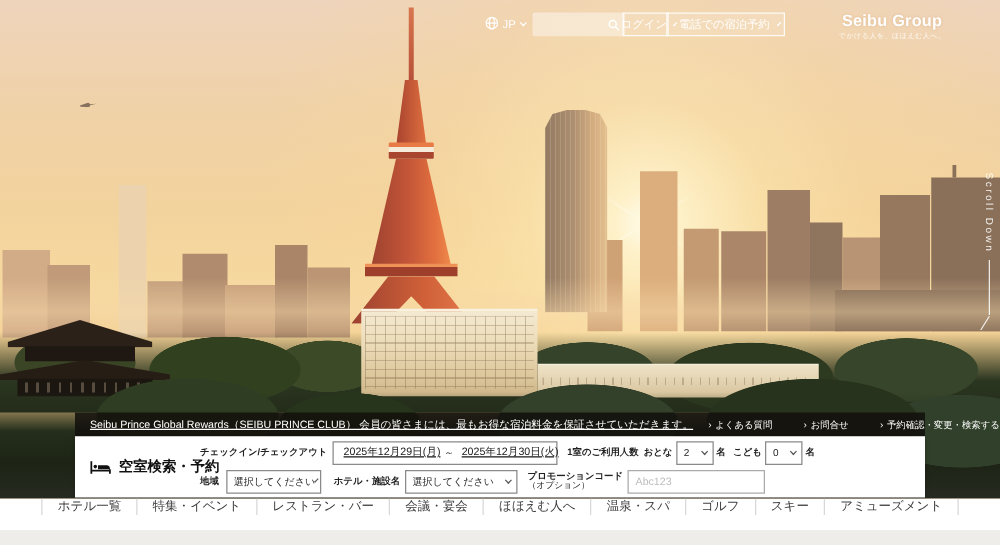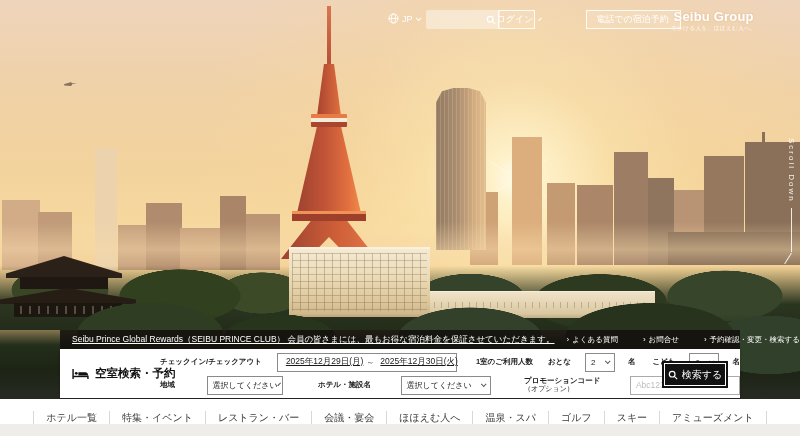--- a/index.html
+++ b/index.html
@@ -85,59 +85,59 @@
   .lang { position:absolute; left:388px; top:13px; display:flex; align-items:center; gap:3px; font-size:9px; cursor:pointer; }
   .chev { display:inline-block; width:4px; height:4px; border-right:1px solid currentColor; border-bottom:1px solid currentColor; transform:rotate(45deg) translateY(-1px); }
   .searchbox { position:absolute; left:426px; top:10px; width:74px; height:19px; background:rgba(255,255,255,.42); border-radius:2px; display:flex; align-items:center; }
   .searchbox input { flex:1; min-width:0; height:100%; background:transparent; border:none; outline:none; font-size:9px; color:#5a4a3a; padding:0 2px 0 6px; }
   .searchbox svg { flex:0 0 auto; margin-right:4px; }
   .hbtn { position:absolute; height:19px; display:flex; align-items:center; gap:4px; padding:0 7px;
     background:rgba(255,255,255,.14); border:1px solid rgba(255,255,255,.85); color:#fff; font-size:9px; cursor:pointer; white-space:nowrap;
     font-family:"Liberation Sans","DejaVu Sans",sans-serif; }
   .hbtn .chev { margin-left:2px; }
   .login-btn { left:498px; top:10px; width:37px; justify-content:center; padding:0 4px; }
-  .phone-btn { left:586px; top:10px; width:95px; justify-content:center; padding:0 4px; }
+  .phone-btn { left:533px; top:10px; width:95px; justify-content:center; padding:0 4px; }
   .logo { position:absolute; left:671px; top:9px; text-align:center; cursor:pointer; }
   .logo .t { font-size:13px; font-weight:bold; letter-spacing:.2px; text-shadow:0 0 2px rgba(180,120,60,.3); }
   .logo .s { font-size:5.5px; opacity:.85; margin-top:1px; letter-spacing:.5px; }
 
   
   .rewards { position:absolute; left:60px; top:330px; width:680px; height:19px; z-index:31;
     background:rgba(18,16,13,.87); display:flex; align-items:center; padding:0 12px; color:#fff; }
   .rewards .msg { font-size:8.5px; color:#fff; text-decoration:underline; cursor:pointer; white-space:nowrap; }
   .rewards ul { list-style:none; display:flex; margin-left:auto; gap:13px; }
   .rewards li { font-size:7.5px; cursor:pointer; white-space:nowrap; display:flex; align-items:center;margin-left:12px; }
   .rewards li::before { content:"›"; margin-right:3px; font-size:8px; }
 
   
   .booking { position:absolute; left:60px; top:349px; width:680px; height:49px; z-index:31; background:#fff;
     display:flex; box-shadow:0 1px 3px rgba(0,0,0,.25); }
   .bk-title { position:absolute; left:12px; top:0; height:49px; display:flex; align-items:center; gap:6px; font-size:11.5px; color:#111; font-weight:bold; }
   .bk-form { display:flex; flex-direction:column; justify-content:center; gap:4px; padding-left:100px; width:100%; }
-  .row { display:flex; align-items:center;justify-content:space-between; }
+  .row { display:flex; align-items:center; }
   .lbl { font-size:7.5px; font-weight:bold; color:#222; white-space:nowrap; }
   .datebox { display:flex; align-items:center; gap:3px; border:1px solid #8a8a8a; height:19px; padding:0 5px; margin-left:4px; width:180px; cursor:pointer; }
   .datebox a { font-size:8.5px; color:#1a1a1a; text-decoration:underline; white-space:nowrap; cursor:pointer; }
   .datebox .sep { font-size:8px; color:#333; }
   .sel { display:flex; align-items:center; justify-content:space-between; border:1px solid #8a8a8a; height:19px; padding:0 5px; font-size:8px; color:#222; cursor:pointer; background:#fff; white-space:nowrap; }
   .sel .chev { color:#555; }
   .sel.sm { width:30px; margin-left:3px; }
   .sel.area { width:76px; margin-left:6px; }
   .sel.hotel { width:90px; margin-left:4px; }
   .ml2{margin-left:2px} .ml4{margin-left:4px} .ml6{margin-left:6px} .ml8{margin-left:8px} .ml10{margin-left:10px}
   .promo-lbl { margin-left:8px; font-size:7.5px; font-weight:bold; color:#222; line-height:1.2; white-space:nowrap; }
   .promo-lbl .sub { font-weight:normal; font-size:7px; display:block; }
   .promo-input { margin-left:4px; width:110px; height:19px; border:1px solid #aaa; font-size:8.5px; padding:0 5px; color:#333; outline:none; }
   .promo-input::placeholder { color:#bdbdbd; }
   .search-btn { position:absolute; right:12px; top:12px; width:66px; height:27px; background:#111; color:#fff;
     border:none; outline:1px solid #fff; outline-offset:-3px; font-size:10px; display:flex; align-items:center; justify-content:center; gap:4px; cursor:pointer;
     font-family:"Liberation Sans","DejaVu Sans",sans-serif; }
 
   
-  .mainnav { position:absolute; left:0; top:399px; width:800px; height:25px; background:#fff; z-index:32; display:flex; justify-content:center; align-items:flex-end; }
+  .mainnav { position:absolute; left:0; top:399px; width:800px; height:25px; background:#fff; z-index:32; display:flex; justify-content:center; align-items:flex-start; }
   .mainnav ul { list-style:none; display:flex; height:13px; align-items:center; }
   .mainnav li { font-size:10px; color:#3c3c3c; padding:0 12px; border-left:1px solid #d8d8d8; cursor:pointer; white-space:nowrap; line-height:13px; }
   .mainnav li:last-child { border-right:1px solid #d8d8d8; }
   .footer-strip { position:absolute; left:0; top:424px; width:800px; height:12px; background:#efedea; z-index:32; }
 
   svg { display:block; }
 </style>
 </head>
 <body>
 
@@ -310,27 +310,20 @@
           <span class="chev"></span>
         </div>
         <div class="promo-lbl">
           <span>プロモーションコード</span>
           <span class="sub">（オプション）</span>
         </div>
         <input class="promo-input" type="text" placeholder="Abc123" style="">
       </div>
     </div>
 
-    <button class="search-btn">
-      <svg width="10" height="10" viewBox="0 0 12 12">
-        <circle cx="5" cy="5" r="3.4" fill="none" stroke="#fff" stroke-width="1.4"></circle>
-        <line x1="7.6" y1="7.6" x2="11" y2="11" stroke="#fff" stroke-width="1.4"></line>
-      </svg>
-      <span>検索する</span>
-    </button>
   </section>
 
   <nav class="mainnav">
     <ul>
 
     <li>ホテル一覧</li>
         <li>特集・イベント</li>
         <li>レストラン・バー</li>
         <li>会議・宴会</li>
         <li>ほほえむ人へ</li>

